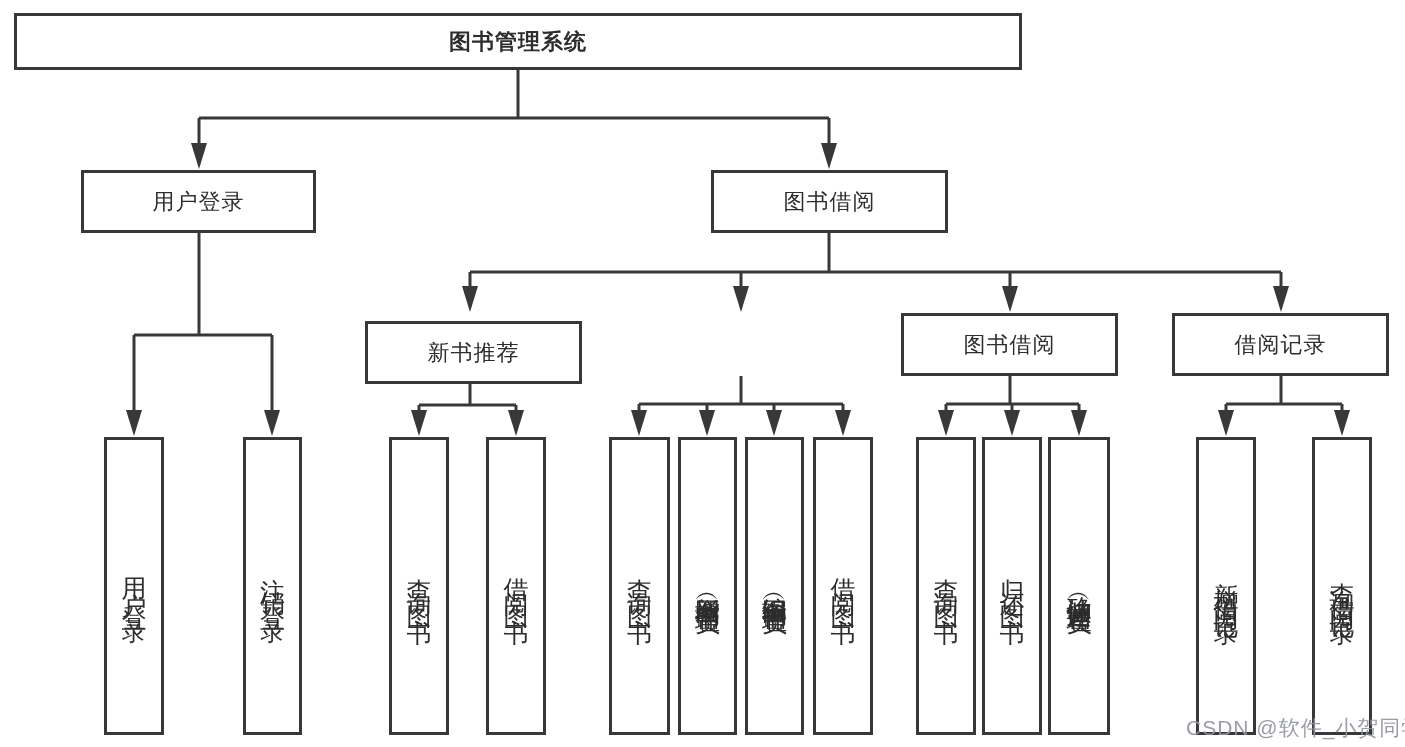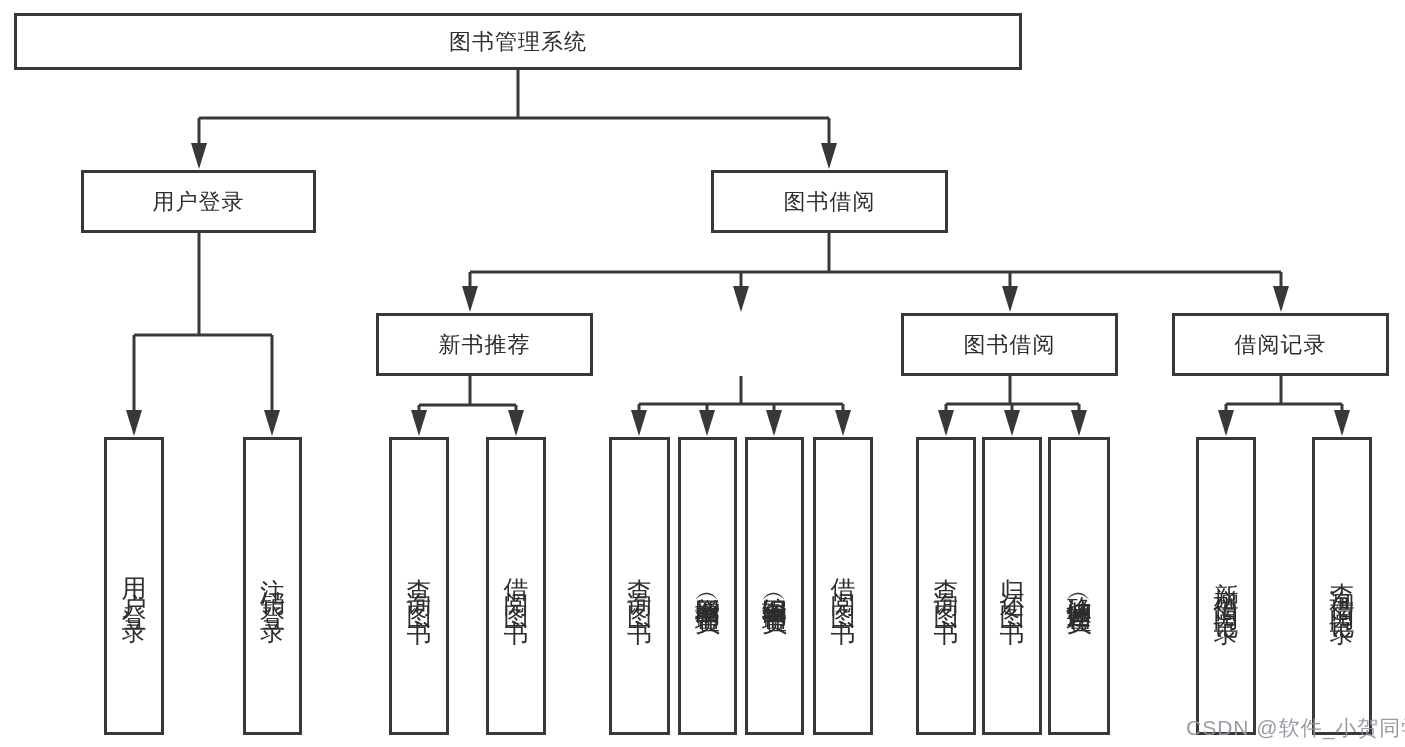--- a/index.html
+++ b/index.html
@@ -26,25 +26,25 @@
     border: 3px solid #383838;
     background: #ffffff;
     display: flex;
     align-items: center;
     justify-content: center;
     color: #2d2d2d;
     font-size: 22px;
     line-height: 1;
     letter-spacing: 1px;
   }
-  .root  { left: 14px;  top: 13px;  width: 1008px; height: 57px; }
+  .root  { left: 14px;  top: 13px;  width: 1008px; height: 57px; font-weight: bold; }
   .lvl2a { left: 81px;  top: 170px; width: 235px;  height: 63px; }
   .lvl2b { left: 711px; top: 170px; width: 237px;  height: 63px; }
   .lvl3  { top: 313px; width: 217px; height: 63px; }
-  .l3a { left: 376px; }
+  .l3a { left: 365px; margin-top: 8px; }
   .l3b { left: 632px; }
   .l3c { left: 901px; }
   .l3d { left: 1172px; }
   .leaf {
     position: absolute;
     top: 437px;
     height: 298px;
     box-sizing: border-box;
     border: 3px solid #383838;
     background: #ffffff;

